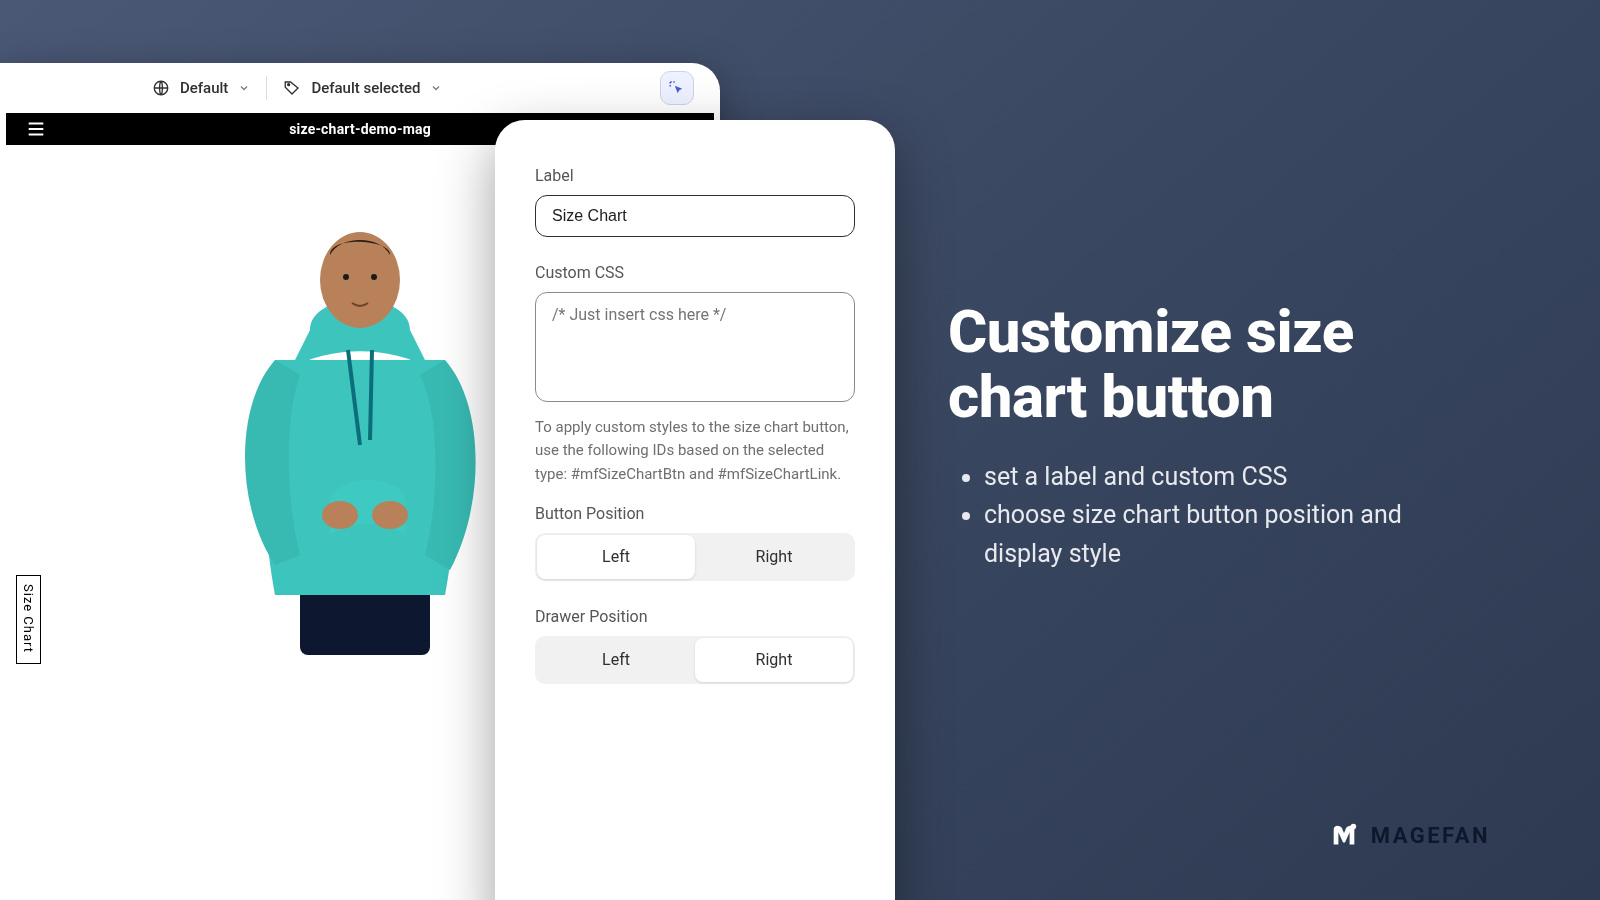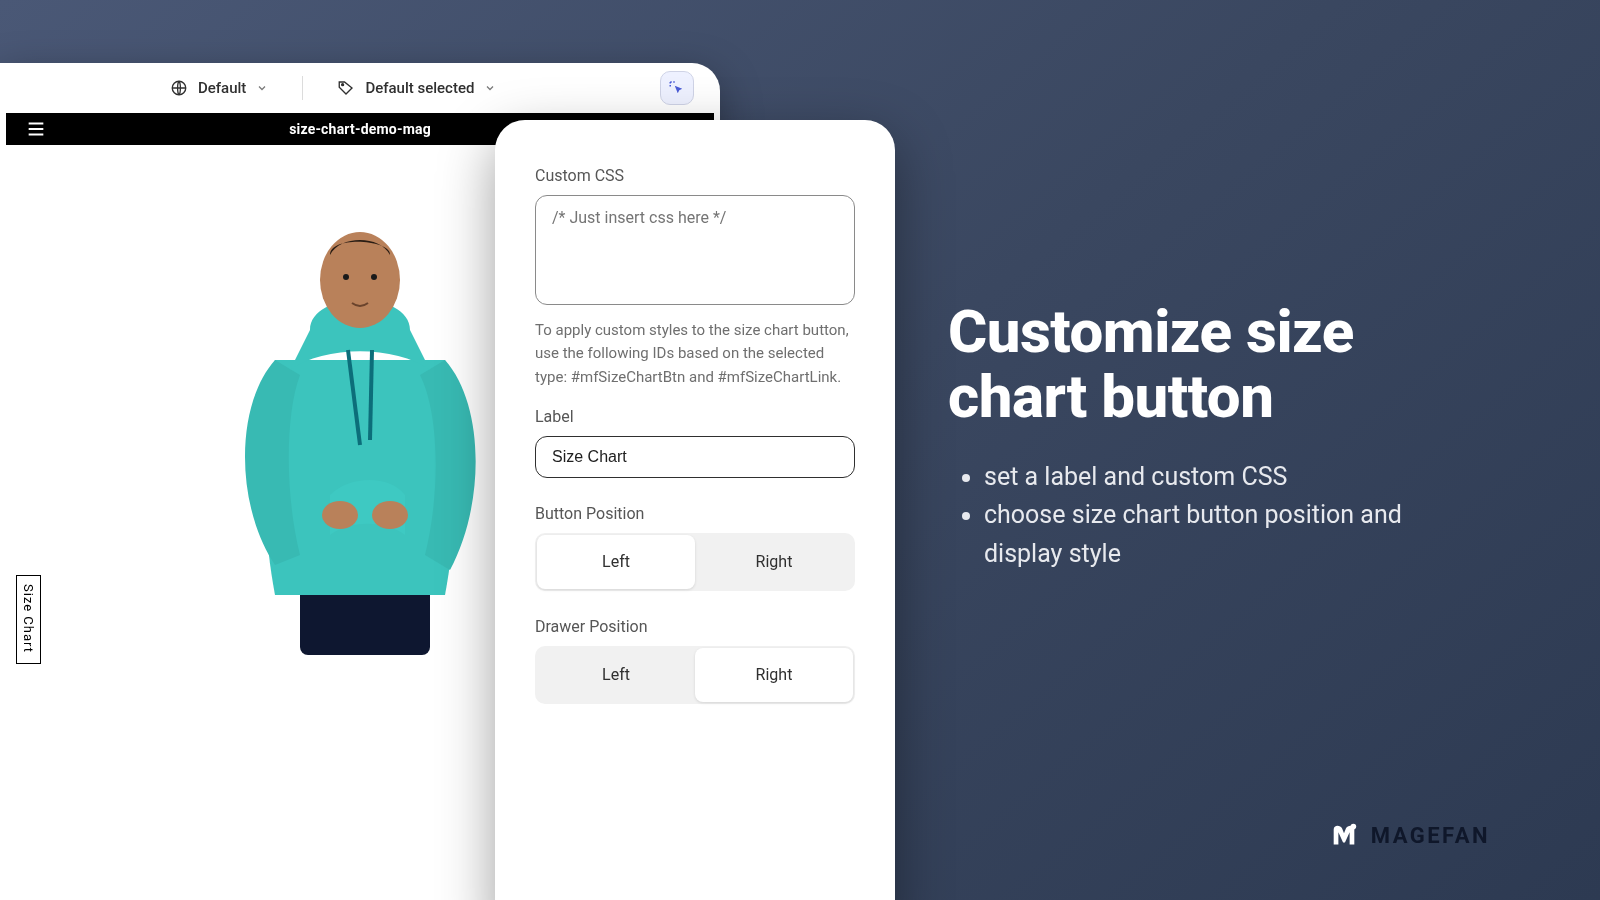--- a/index.html
+++ b/index.html
@@ -18,21 +18,21 @@
   height: 860px;
   background: #fff;
   border-top-right-radius: 28px;
   box-shadow: 0 12px 40px rgba(0,0,0,0.35);
   overflow: hidden;
 }
 .editor-topbar {
   height: 50px;
   display: flex;
   align-items: center;
-  gap: 24px;
+  gap: 6px;
   padding: 0 26px;
   border-bottom: 1px solid transparent;
 }
 .topbar-pill { display: flex; align-items: center; gap: 10px; padding: 6px 10px; border-radius: 8px; cursor: pointer; }
 .topbar-pill .txt { font-size: 15px; color: #303030; font-weight: 500; }
 .ico { width: 18px; height: 18px; display: inline-flex; align-items: center; justify-content: center; }
 .ico svg { width: 100%; height: 100%; }
 .vline { width: 1px; height: 24px; background: #dcdcdc; }
 .topbar-spacer { flex: 1; }
 .inspect-btn {
@@ -119,21 +119,21 @@
   padding: 12px 16px;
   font-size: 16px;
   color: #202020;
   resize: none;
   font-family: inherit;
 }
 .helper { font-size: 15px; color: #6f6f6f; line-height: 1.55; margin-top: 10px; }
 .field { margin-bottom: 26px; }
 .seg {
   width: 100%;
-  height: 58px;
+  height: 48px;
   background: #f1f1f1;
   border-radius: 10px;
   display: flex;
   padding: 2px;
 }
 .seg .opt {
   flex: 1;
   display: flex; align-items: center; justify-content: center;
   font-size: 16px; color: #303030;
   border-radius: 8px;
@@ -254,29 +254,29 @@
           <ellipse cx="210" cy="330" rx="18" ry="14" fill="#b9815a"></ellipse>
         </svg>
       </div>
       <div class="size-tab">Size Chart</div>
     </div>
   </div>
 </div>
 
 <div class="settings-panel">
 
+  <div class="field">
+    <div class="field-label">Label</div>
+    <input class="text-input" value="Size Chart" style="">
+  </div>
+
   <div class="field" style="margin-bottom:18px">
     <div class="field-label">Custom CSS</div>
     <textarea class="textarea-input" placeholder="/* Just insert css here */" style=""></textarea>
     <div class="helper">To apply custom styles to the size chart button, use the following IDs based on the selected type: #mfSizeChartBtn and #mfSizeChartLink.</div>
-  </div>
-
-  <div class="field">
-    <div class="field-label">Label</div>
-    <input class="text-input" value="Size Chart" style="">
   </div>
 
   <div class="field">
     <div class="field-label">Button Position</div>
     <div class="seg">
       <div class="opt active">Left</div>
       <div class="opt">Right</div>
     </div>
   </div>
 

